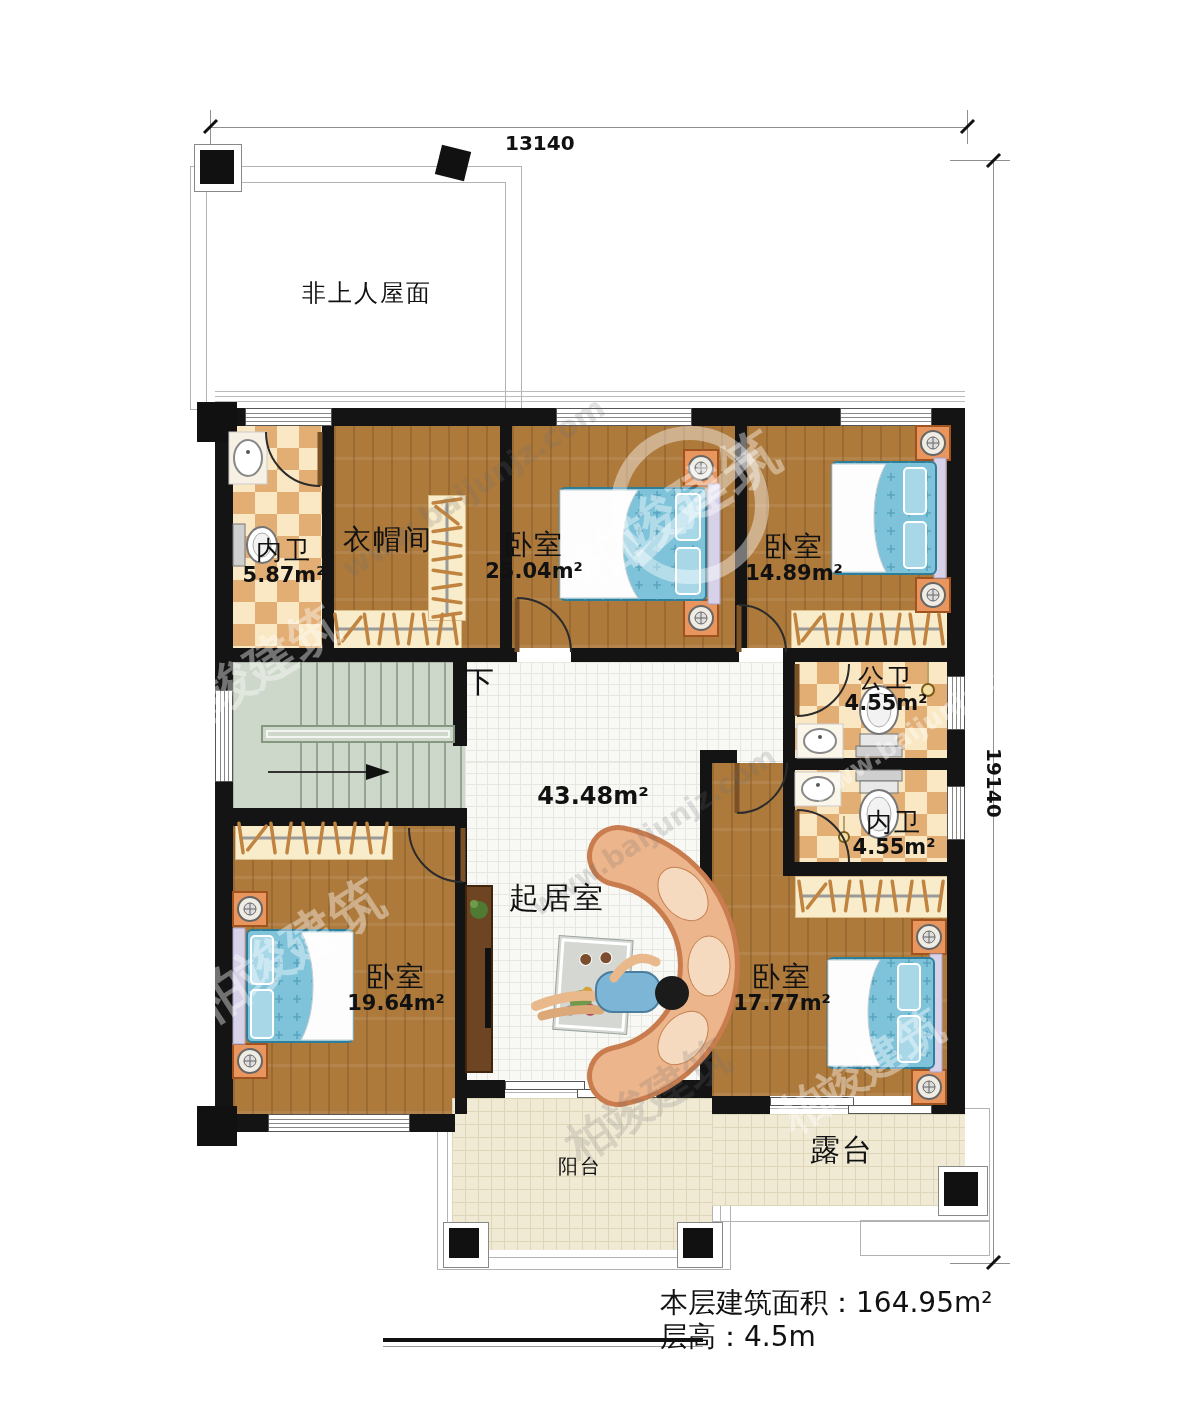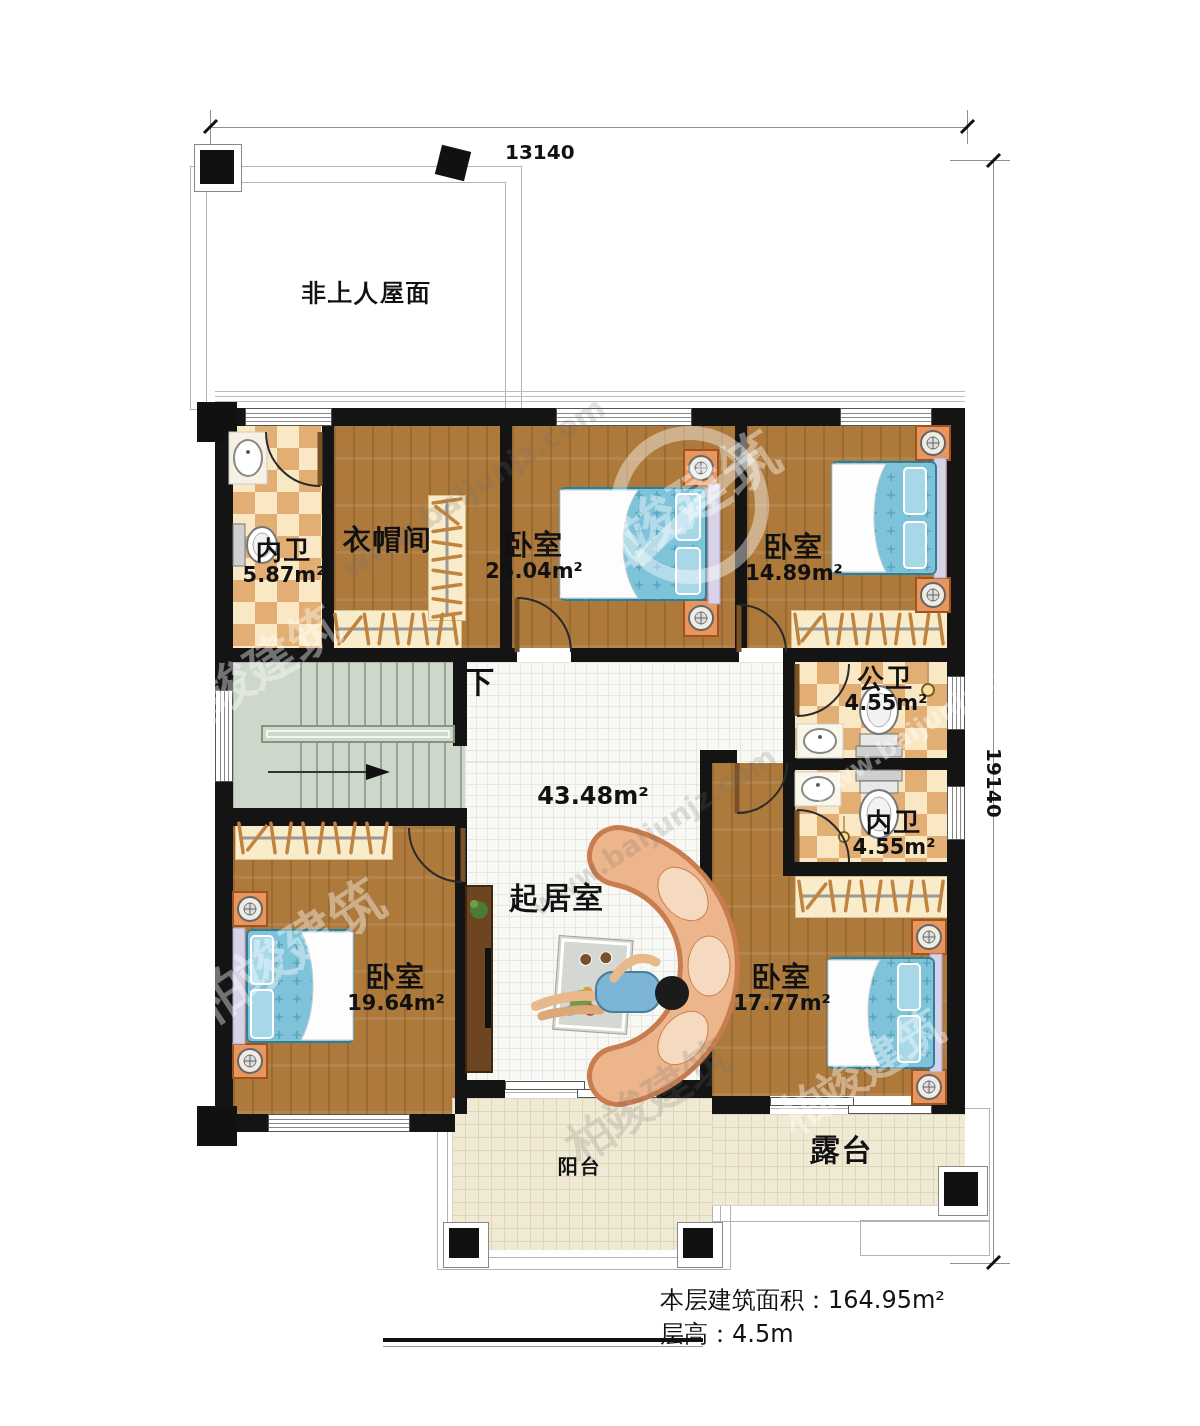--- a/index.html
+++ b/index.html
@@ -22,55 +22,55 @@
   .treads{position:absolute;z-index:2;background:repeating-linear-gradient(90deg,#93a493 0 2px,transparent 2px 16px);}
   .wrobe{position:absolute;z-index:3;background:#f9ecca;border:1px solid #d9bf8b;}
   .winH{position:absolute;z-index:12;border:1px solid #555;
         background:linear-gradient(#fff 0 4px,#888 4px 5px,#fff 5px 8px,#888 8px 9px,#fff 9px 12px,#888 12px 13px,#fff 13px 16px);}
   .winV{position:absolute;z-index:12;border:1px solid #555;
         background:linear-gradient(90deg,#fff 0 4px,#888 4px 5px,#fff 5px 8px,#888 8px 9px,#fff 9px 12px,#888 12px 13px,#fff 13px 16px);}
   .slide{position:absolute;z-index:12;background:#fff;border:1px solid #555;}
   .outline{position:absolute;border:1px solid #b3b3b3;z-index:0;}
   .lines3{position:absolute;z-index:0;background:repeating-linear-gradient(180deg,#bbb 0 1px,transparent 1px 5px);}
   .lbl{position:absolute;text-align:center;z-index:40;line-height:1.08;}
-  .rname{display:block;font-weight:bold;font-size:28px;letter-spacing:2px;}
+  .rname{display:block;font-weight:normal;font-size:28px;letter-spacing:2px;}
   .rarea{display:block;font-weight:bold;font-size:21px;}
   .small .rname{font-size:26px;}
   .dimtext{position:absolute;font-weight:bold;font-size:20px;z-index:40;}
   .dimv{transform:rotate(90deg);transform-origin:left top;}
   .dimline{position:absolute;background:#909090;z-index:8;}
   .wm{position:absolute;z-index:35;font-weight:bold;transform:rotate(-33deg);white-space:nowrap;pointer-events:none;}
   .wmw{color:rgba(255,255,255,.40);}
   .wmg{color:rgba(110,110,110,.20);}
   #ttl{position:absolute;left:383px;top:1286px;z-index:40;white-space:nowrap;}
   #ttl .t1{font-size:35px;font-weight:bold;}
   #ttl .t2{font-size:33px;margin-left:16px;}
   .ul1{position:absolute;left:383px;top:1338px;width:320px;height:4px;background:#111;z-index:40;}
   .ul2{position:absolute;left:383px;top:1346px;width:320px;height:1px;background:#999;z-index:40;}
-  .infoline{position:absolute;left:660px;z-index:40;font-size:24px;white-space:nowrap;}
+  .infoline{position:absolute;left:660px;z-index:40;font-size:28px;white-space:nowrap;}
   svg.ov{position:absolute;left:0;top:0;z-index:20;pointer-events:none;}
 </style>
 </head>
 <body>
 
 <div id="canvas">
 
   <div class="outline" style="left:190px;top:166px;width:330px;height:242px;"></div>
   <div class="outline" style="left:206px;top:182px;width:298px;height:226px;"></div>
   <div class="colbox" style="left:194px;top:144px;width:46px;height:46px;"></div>
   <div class="col" style="left:200px;top:150px;width:34px;height:34px;"></div>
   <div class="col" style="left:438px;top:148px;width:30px;height:30px;transform:rotate(14deg);"></div>
   <div class="lbl" style="left:282px;top:281px;width:170px;">
       <span class="rname" style="font-size:24px;">非上人屋面</span>
     </div>
 
   <div class="dimline" style="left:210px;top:127px;width:758px;height:1px;"></div>
   <div class="dimline" style="left:210px;top:110px;width:1px;height:34px;"></div>
   <div class="dimline" style="left:967px;top:110px;width:1px;height:34px;"></div>
-  <div class="dimtext" style="left:505px;top:140px;">13140</div>
+  <div class="dimtext" style="left:505px;top:131px;">13140</div>
 
   <div class="dimline" style="left:993px;top:160px;width:1px;height:1104px;"></div>
   <div class="dimline" style="left:950px;top:160px;width:60px;height:1px;"></div>
   <div class="dimline" style="left:950px;top:1263px;width:60px;height:1px;"></div>
   <div class="dimtext dimv" style="left:1006px;top:748px;">19140</div>
 
   <div class="lines3" style="left:215px;top:391px;width:750px;height:13px;"></div>
 
   <div class="checker" style="left:233px;top:426px;width:89px;height:222px;"></div>
   <div class="wood" style="left:334px;top:426px;width:166px;height:222px;"></div>

